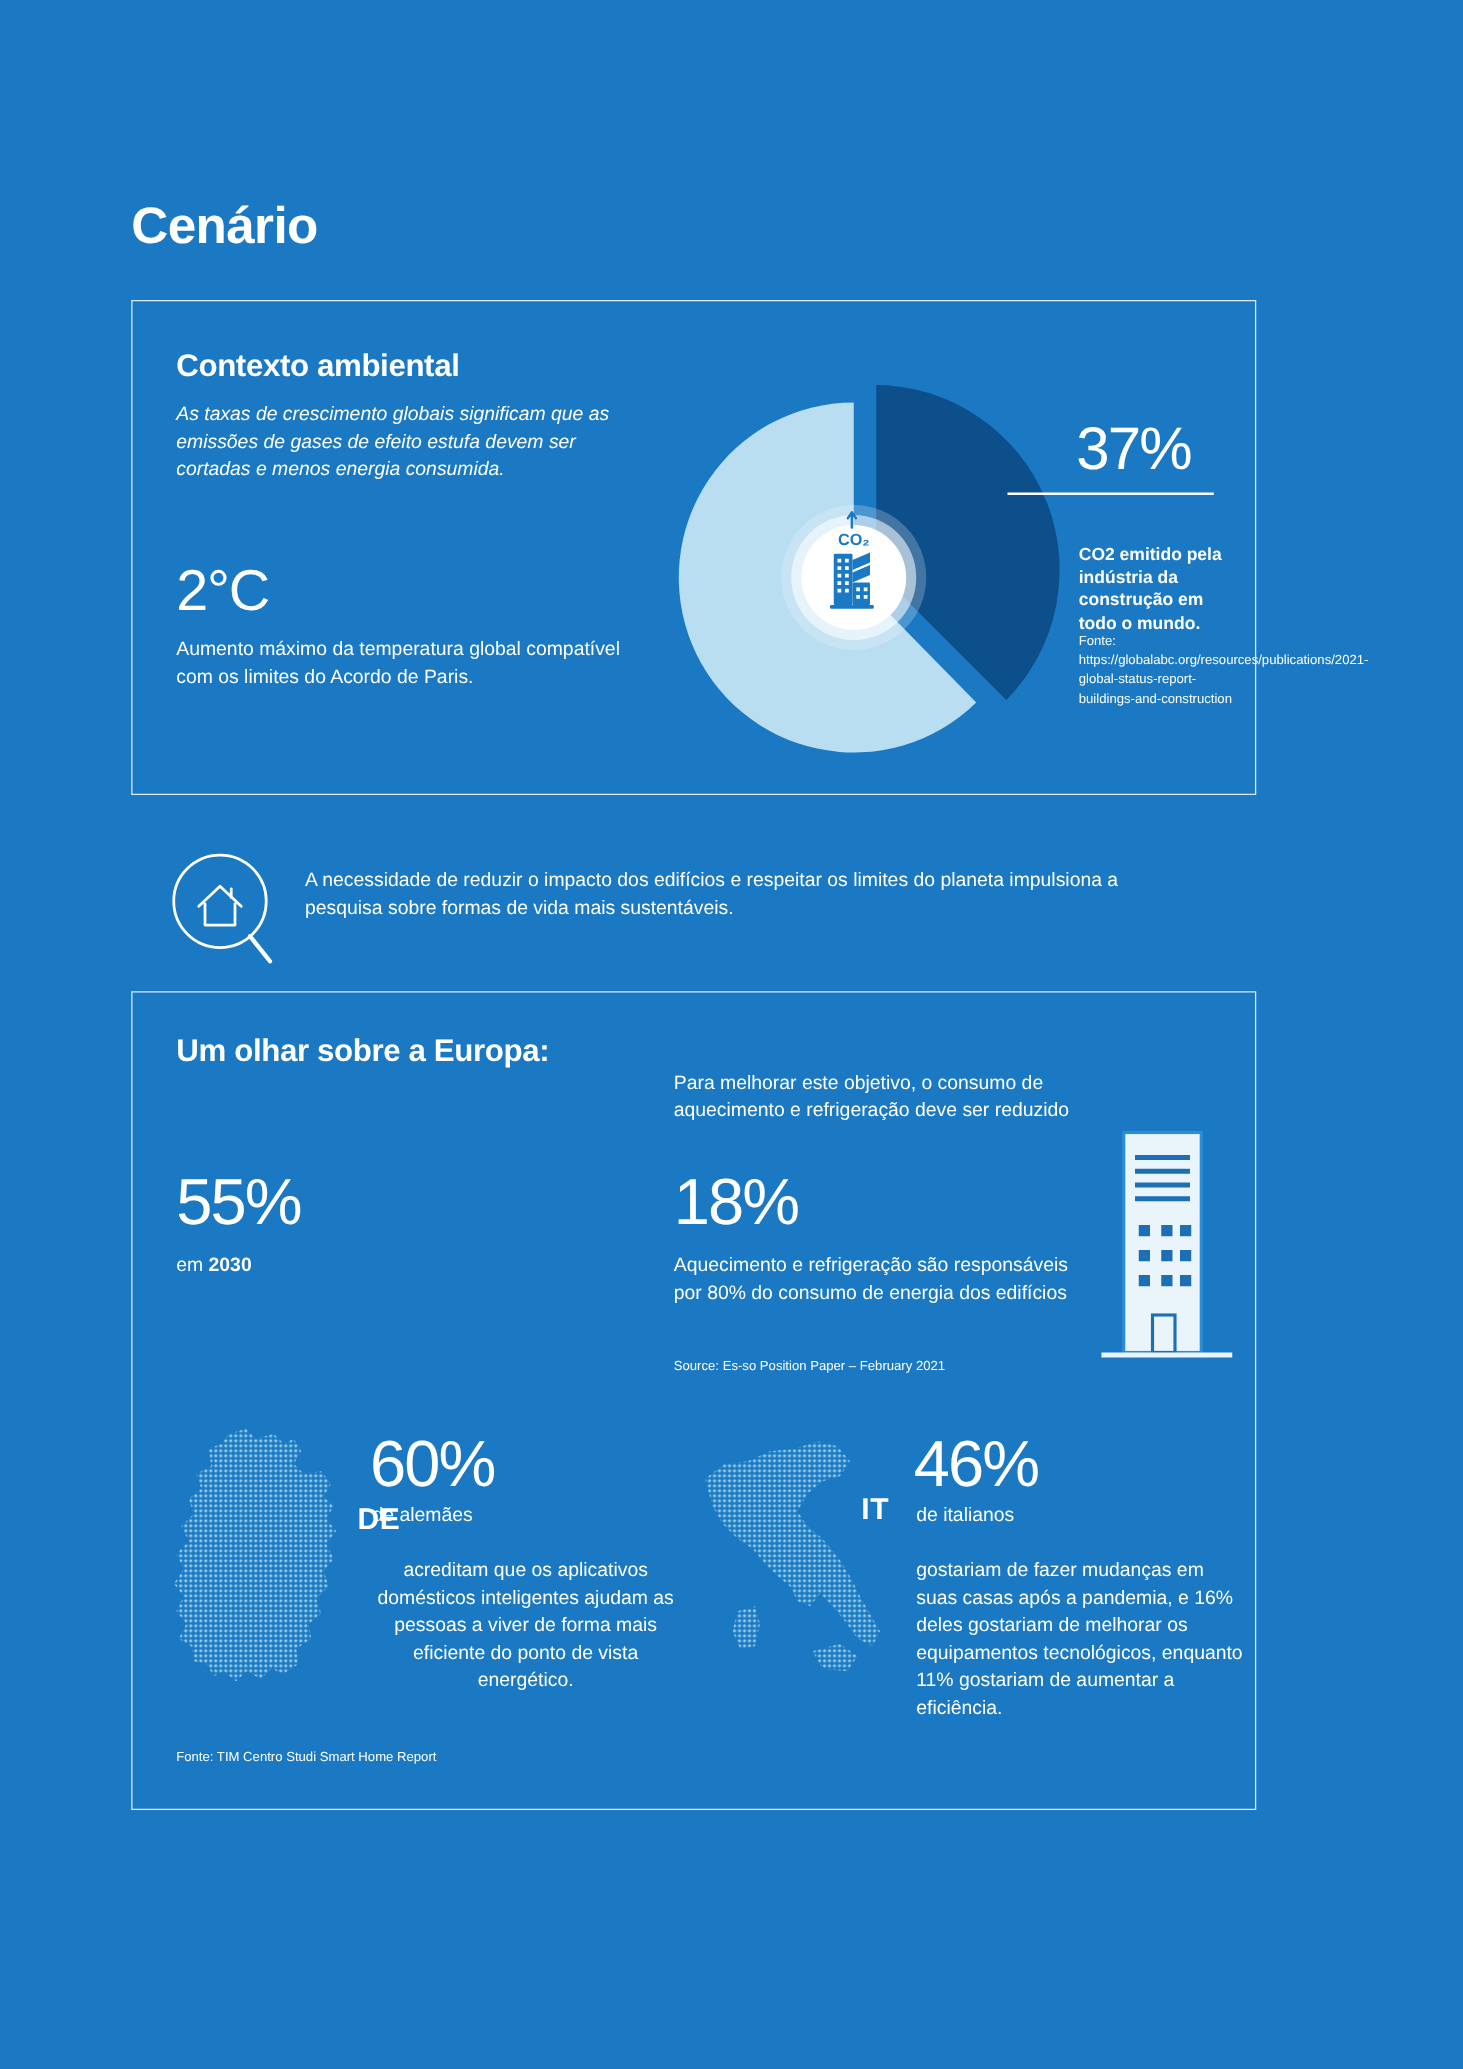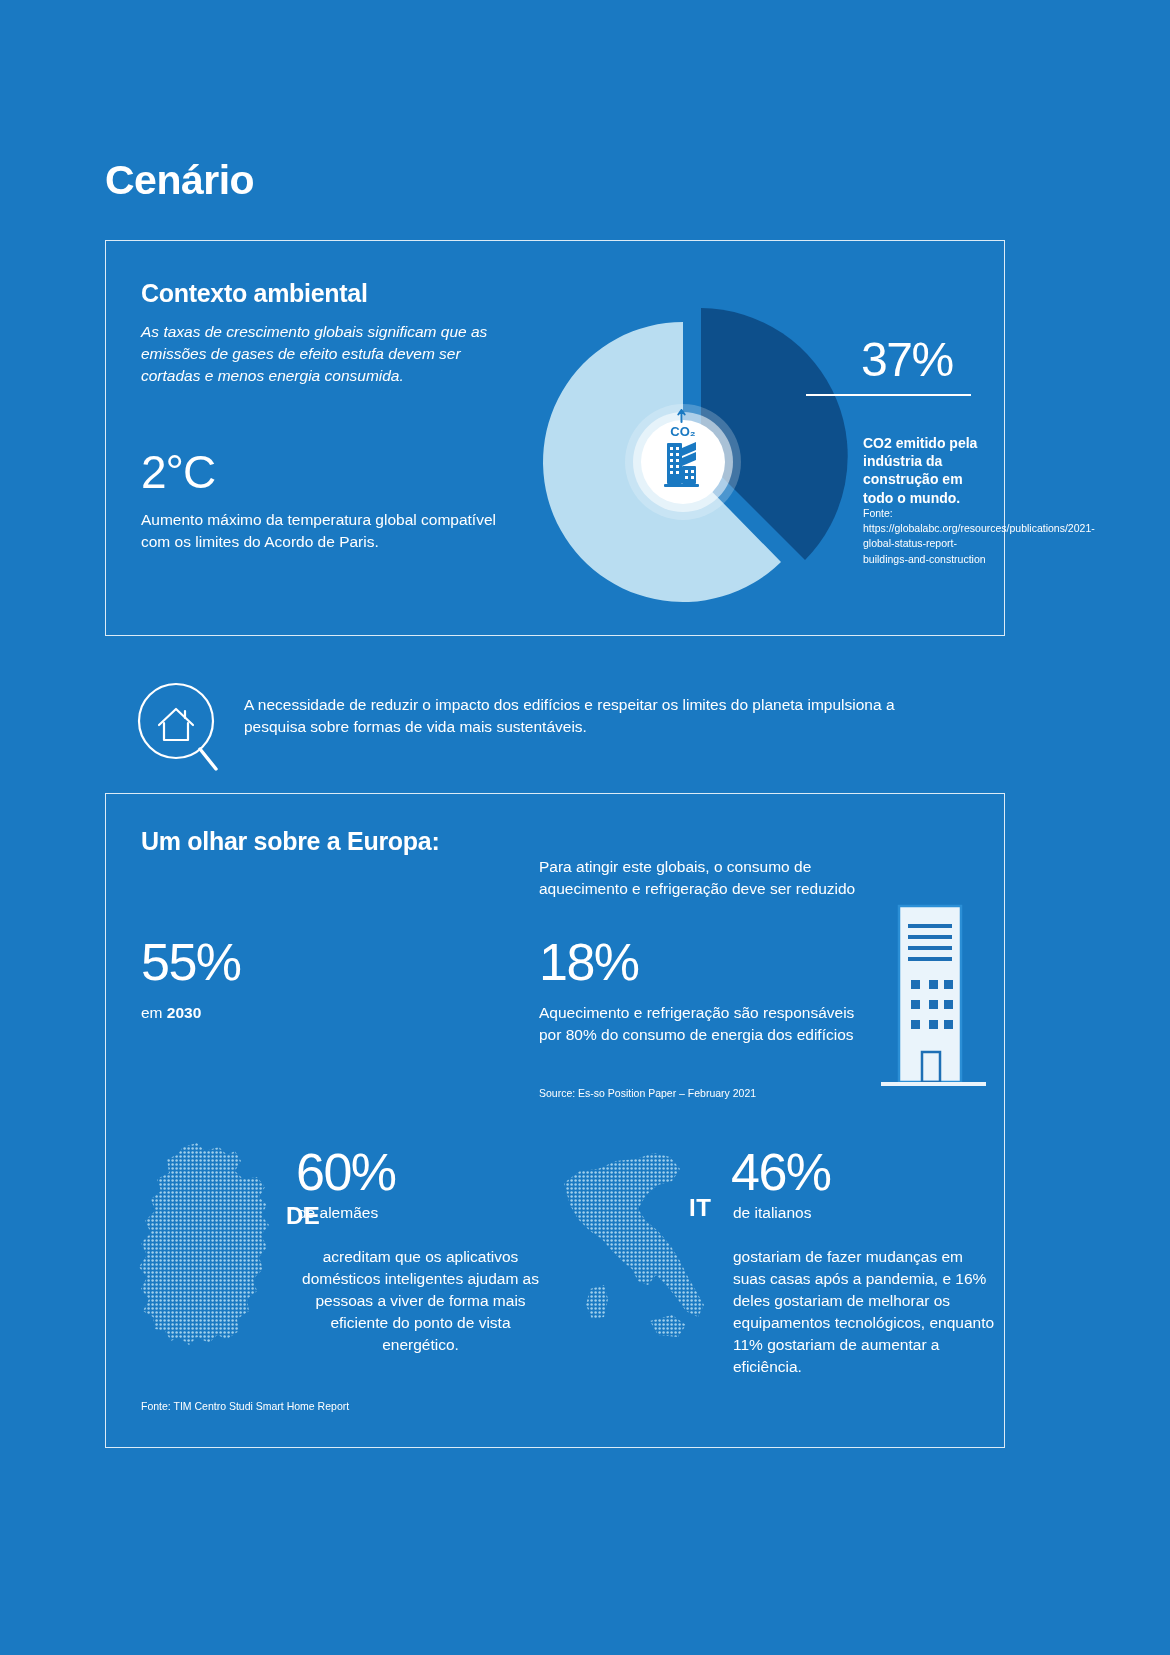--- a/index.html
+++ b/index.html
@@ -194,21 +194,21 @@
 
     <div class="panel-title" id="eu-title">Um olhar sobre a Europa:</div>
 
 
     <div class="big-num-lg" id="eu-55">55%</div>
 
     <div id="eu-2030">
       <span>em </span><b>2030</b>
     </div>
 
-    <div class="body-text" id="eu-right-para">Para atingir este globais, o consumo de aquecimento e refrigeração deve ser reduzido</div>
+    <div class="body-text" id="eu-right-para">Para melhorar este objetivo, o consumo de aquecimento e refrigeração deve ser reduzido</div>
 
     <div class="big-num-lg" id="eu-18">18%</div>
 
     <div class="body-text" id="eu-18-desc">Aquecimento e refrigeração são responsáveis por 80% do consumo de energia dos edifícios</div>
 
     <div class="small-source" id="eu-18-source">Source: Es-so Position Paper – February 2021</div>
 
     <svg id="building" width="105" height="190" viewBox="0 0 105 190">
       <rect x="18" y="4" width="62" height="176" fill="#eaf4fb"></rect>
       <rect x="18" y="4" width="62" height="176" fill="none" stroke="#2b8fd6" stroke-width="2.5"></rect>

